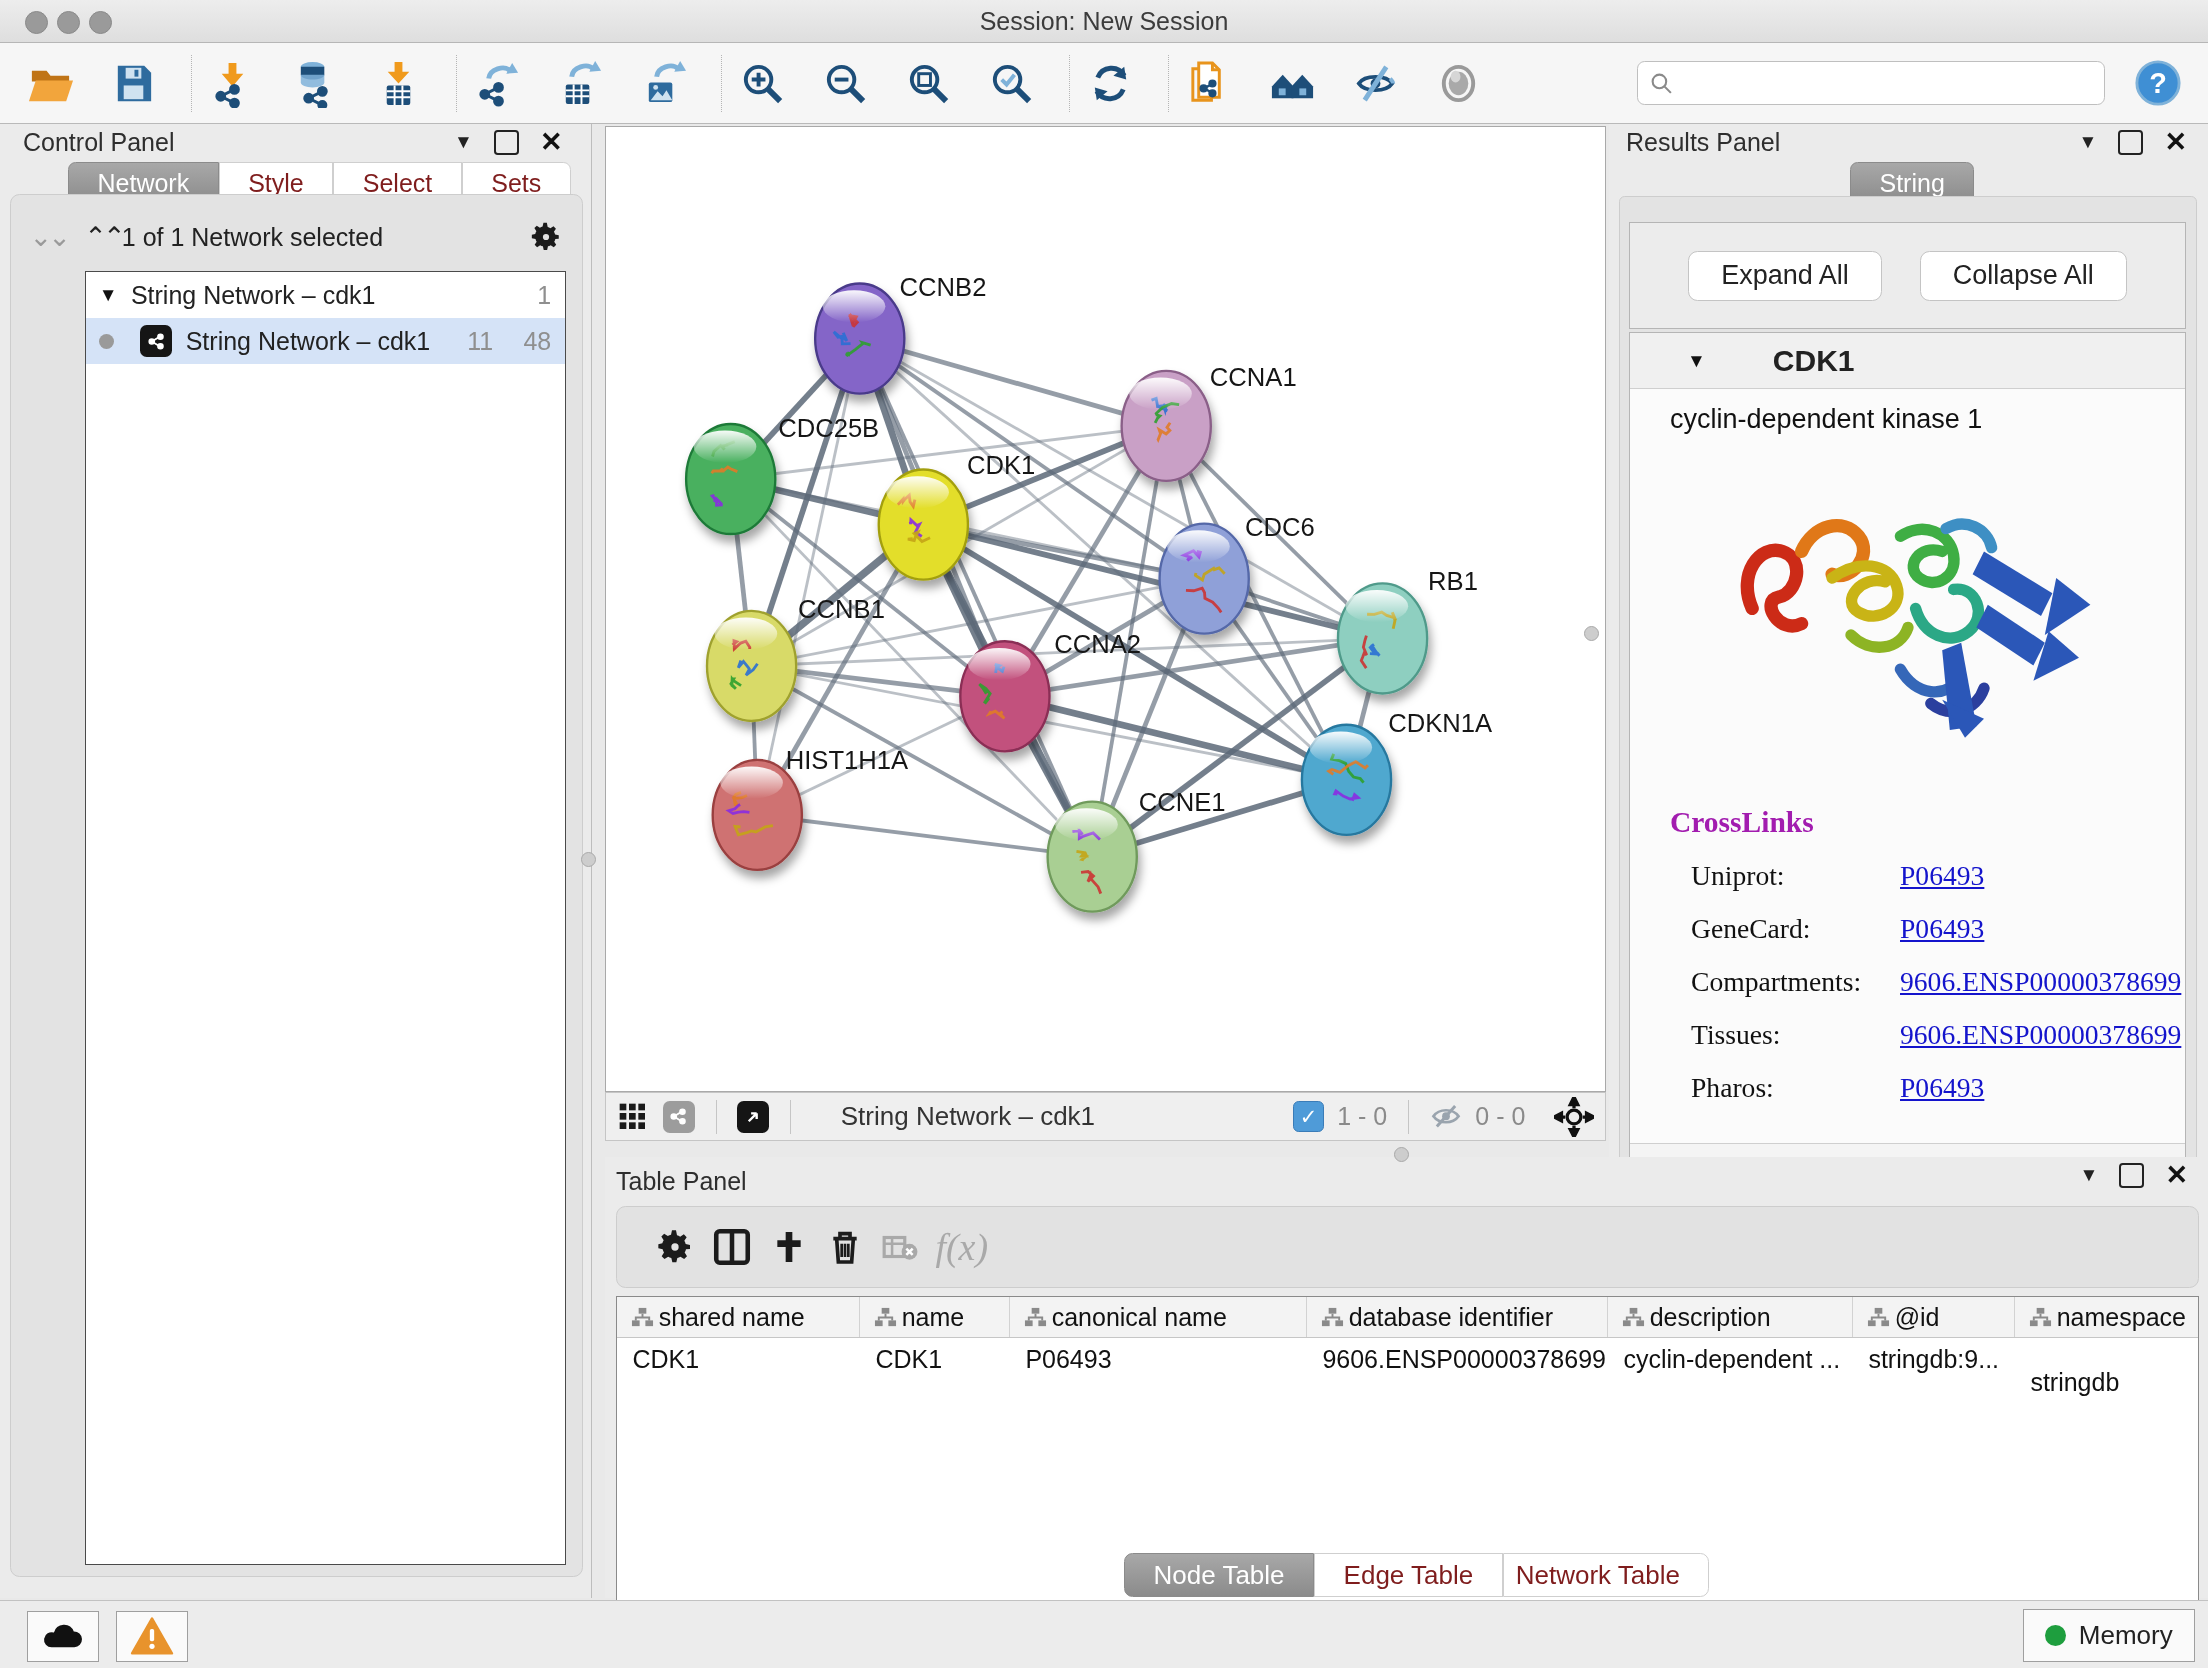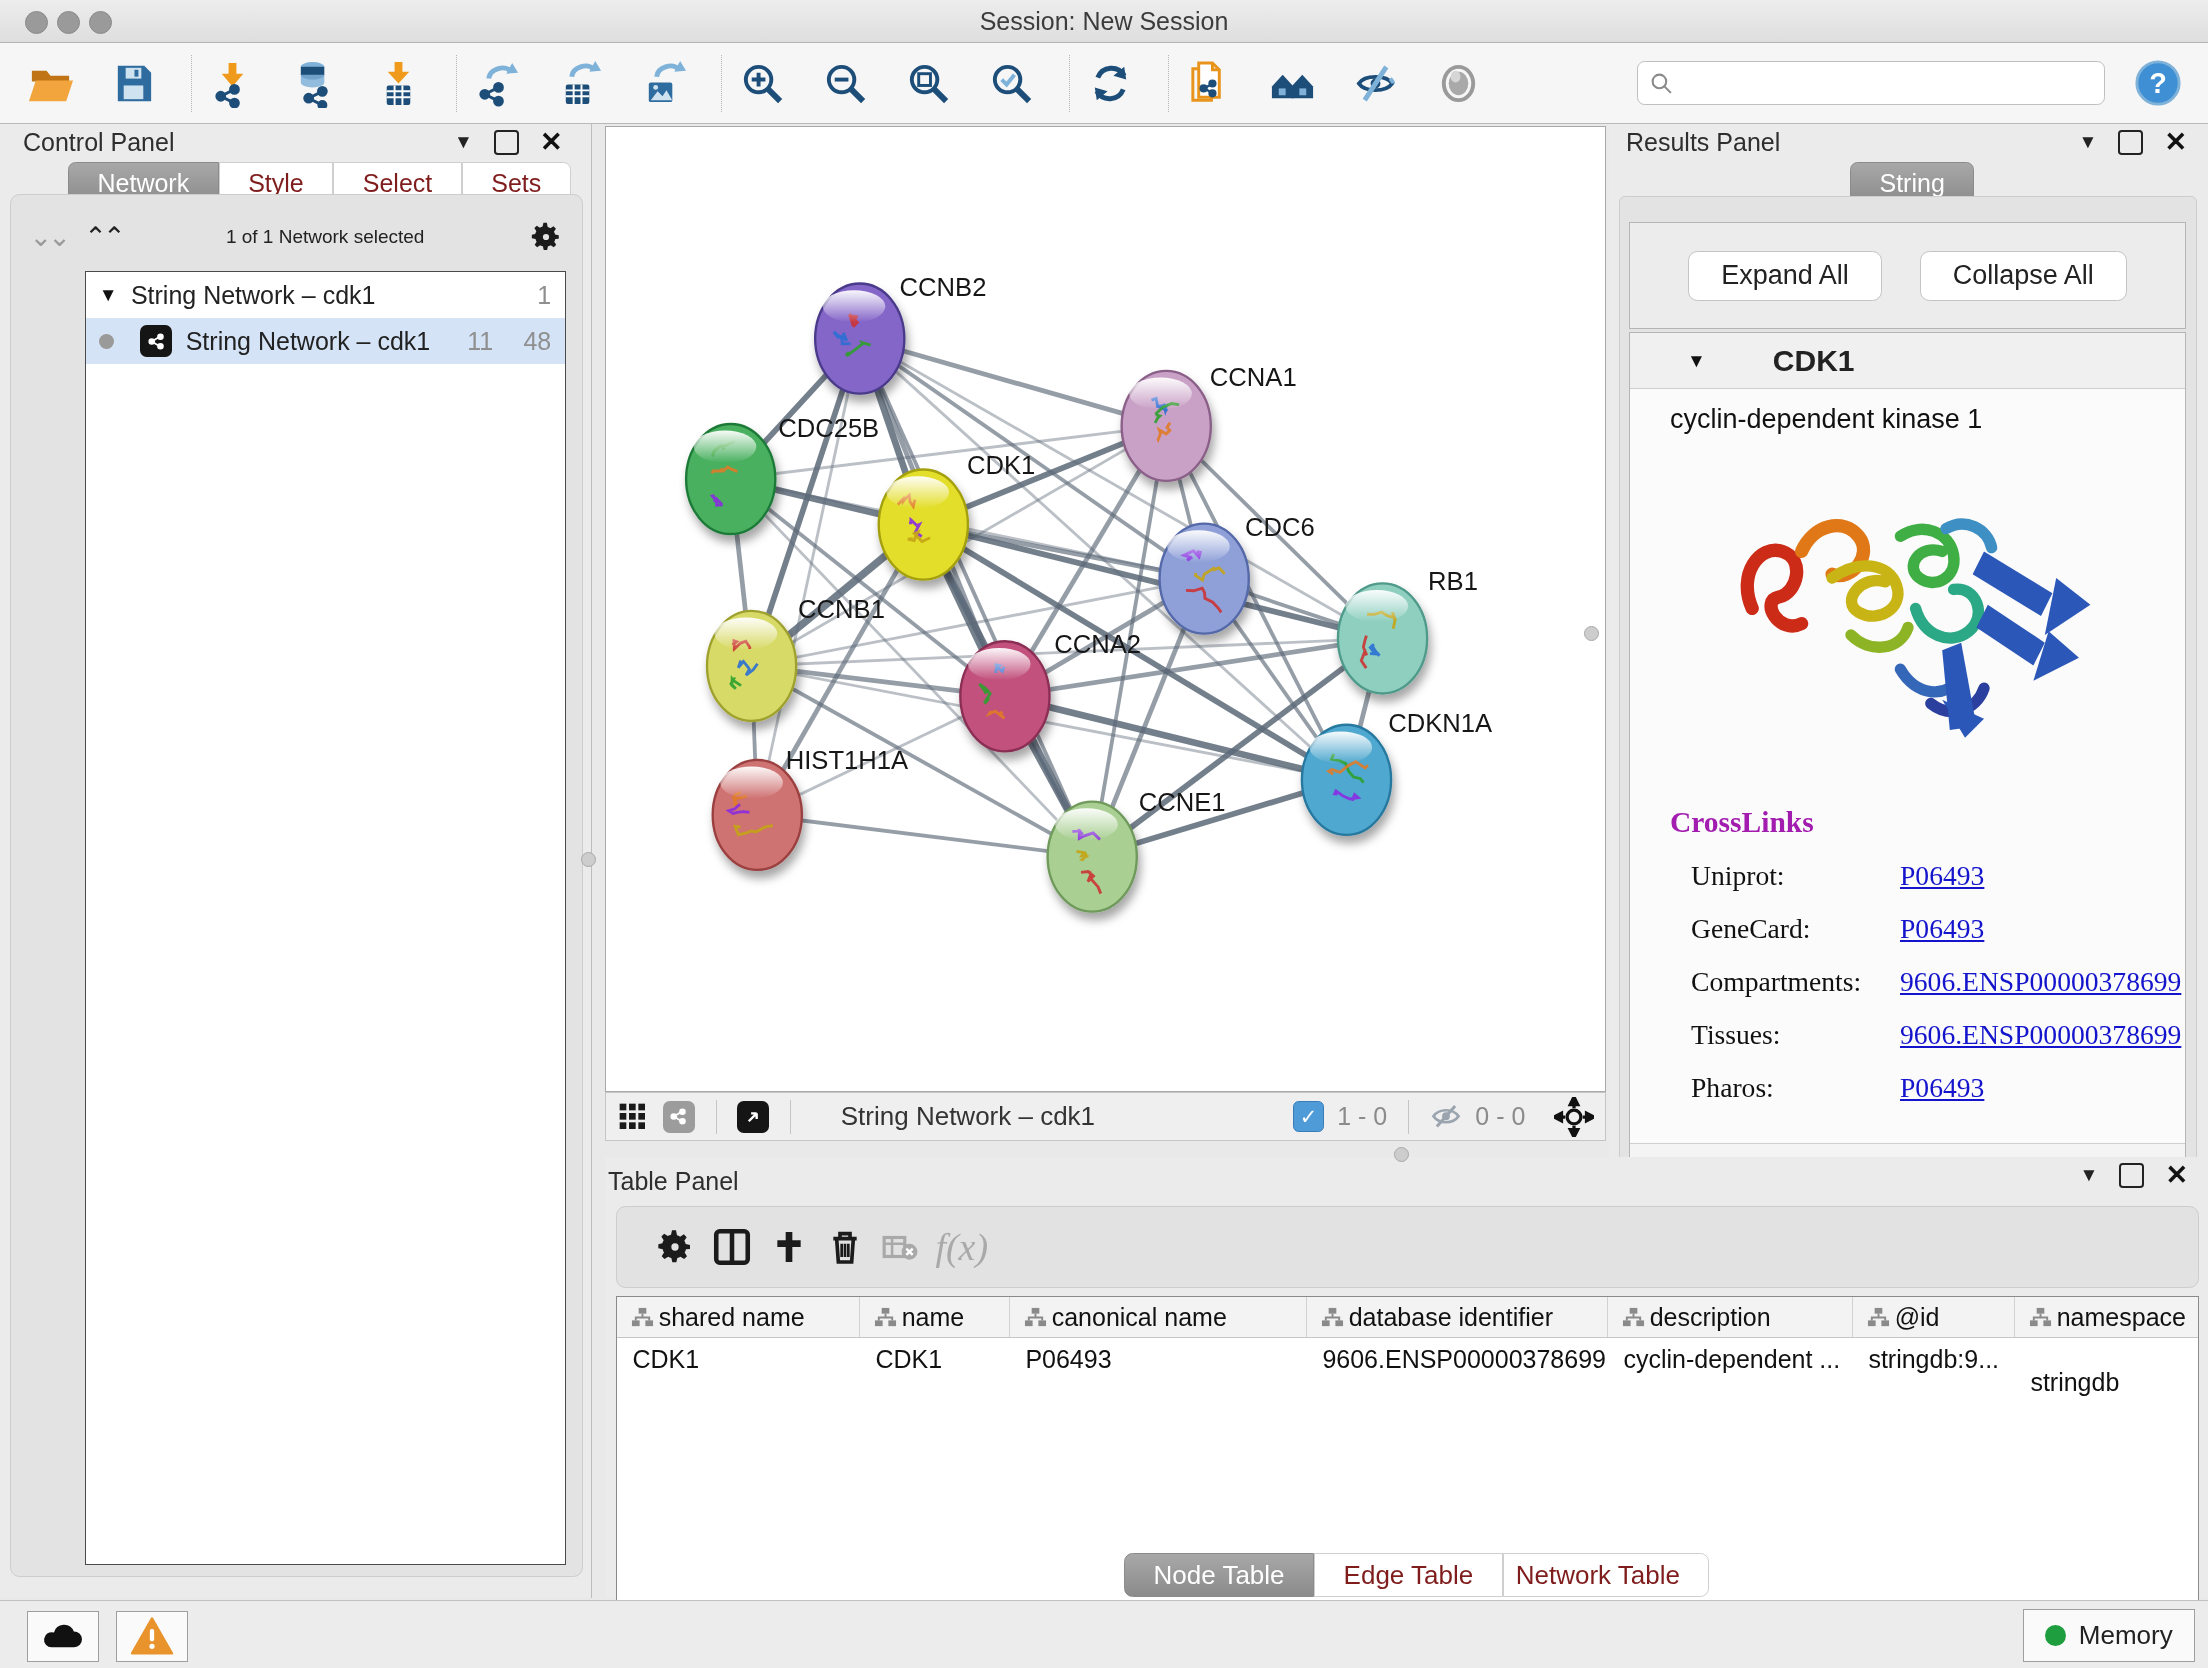--- a/index.html
+++ b/index.html
@@ -33,21 +33,21 @@
   .tabbtn.sel{background:linear-gradient(#a8a8a8,#8b8b8b);color:#fff;border-color:#8b8b8b;}
   
   #control-panel{position:absolute;left:0;top:124px;width:592px;height:1474px;background:#ebebeb;
     border-right:1px solid #bdbdbd;box-sizing:border-box;}
   #cp-tabs{position:absolute;left:68px;top:38px;display:flex;}
   #cp-tabs .tabbtn:first-child{border-radius:7.6px 0 0 7.6px;}
   #cp-tabs .tabbtn:last-child{border-radius:0 7.6px 7.6px 0;}
   #cp-box{position:absolute;left:9.5px;top:70px;width:571px;height:1381px;background:#e3e3e3;
     border:1px solid #cdcdcd;border-radius:9.5px;}
   #cp-toolrow{position:absolute;left:19px;top:21px;width:533px;height:42px;display:flex;align-items:center;}
-  #cp-status{flex:1;text-align:center;font-size:19px;color:#222;}
+  #cp-status{flex:1;font-size:25px;color:#222;}
   #cp-tree{position:absolute;left:74px;top:76px;width:479px;height:1292px;background:#fff;
     border:1.9px solid #4a4a4a;overflow:hidden;}
   .tree-row{height:46px;display:flex;align-items:center;font-size:25px;gap:13.3px;padding:0 13.3px;cursor:pointer;}
   .tree-row.sel{background:#d5e3f7;}
   .tree-count{color:#8f8f8f;}
   .share-badge{width:32px;height:32px;border-radius:6.7px;background:#151515;display:flex;
     align-items:center;justify-content:center;flex:0 0 auto;}
   .dot-gray{width:15px;height:15px;border-radius:50%;background:#9a9a9a;flex:0 0 auto;}
   .tri{font-size:19px;color:#111;}
   
@@ -77,21 +77,21 @@
   #rp-desc{padding:15px 0 0 40px;font-size:27px;color:#111;}
   #rp-protein{display:block;margin:25px auto 0 auto;}
   #rp-crosslinks{font-family:"Liberation Serif",serif;padding:32px 0 0 40px;}
   #rp-cl-title{font-size:29.5px;font-weight:bold;color:#a21caf;}
   .cl-row{display:flex;margin-top:21px;font-size:27.6px;}
   .cl-label{width:209px;color:#111;margin-left:21px;}
   .cl-value a,.cl-value{color:#1414cc;text-decoration:underline;cursor:pointer;}
   #rp-bottom-strip{position:absolute;left:0;bottom:0;width:100%;height:13.3px;border-top:1px solid #cfcfcf;background:#f4f4f4;}
   
   #table-panel{position:absolute;left:605px;top:1157px;width:1604px;height:441px;background:#ebebeb;}
-  #tp-title{left:3px;top:9.5px;}
+  #tp-title{left:11px;top:9.5px;}
   #tp-toolbox{position:absolute;left:11.4px;top:49px;width:1583px;height:82px;background:#e2e2e2;
     border:1px solid #cdcdcd;border-radius:9.5px;display:flex;align-items:center;gap:16px;padding-left:38px;box-sizing:border-box;}
   #tp-fx{font-family:"Liberation Serif",serif;font-style:italic;font-size:38px;color:#a9a9a9;}
   #tp-table{position:absolute;left:11.4px;top:139px;width:1583px;height:354px;background:#fff;
     border:1px solid #8a8a8a;box-sizing:border-box;overflow:hidden;}
   #tp-headrow{display:flex;height:40px;background:#f3f3f3;border-bottom:1px solid #c6c6c6;}
   .th{display:flex;align-items:center;gap:5px;padding-left:13.3px;font-size:25px;color:#111;
     border-right:1px solid #d2d2d2;box-sizing:border-box;overflow:hidden;white-space:nowrap;flex:0 0 auto;}
   #tp-datarow{display:flex;height:42px;align-items:center;}
   .td{padding-left:15px;font-size:25px;color:#111;box-sizing:border-box;overflow:hidden;

